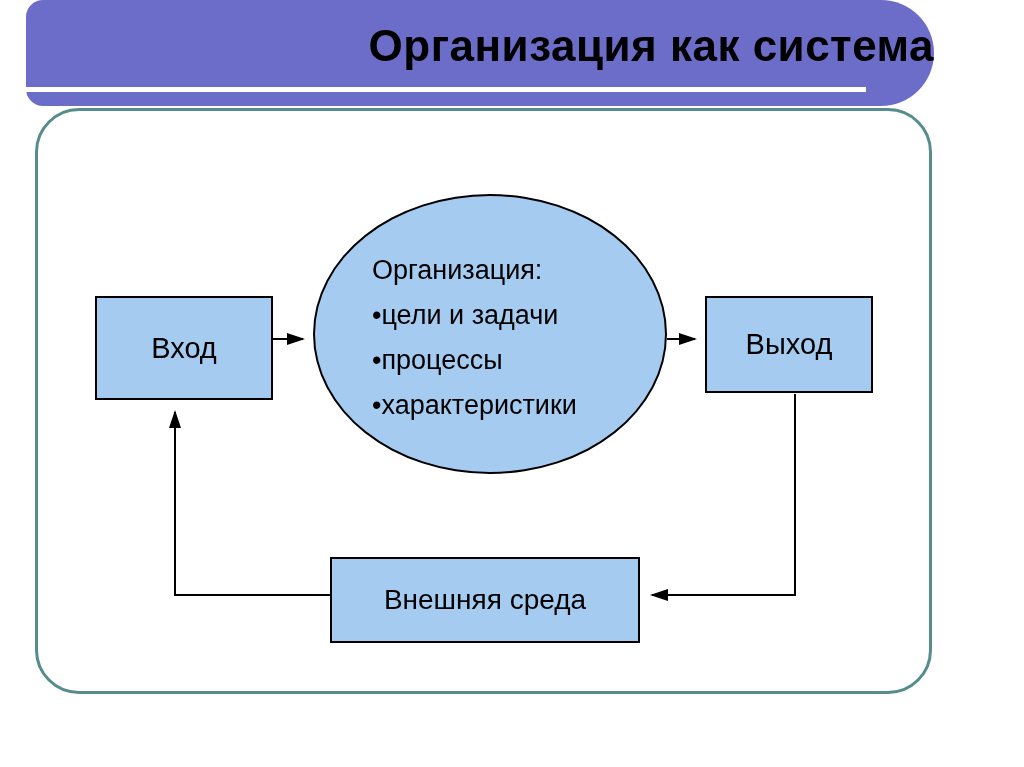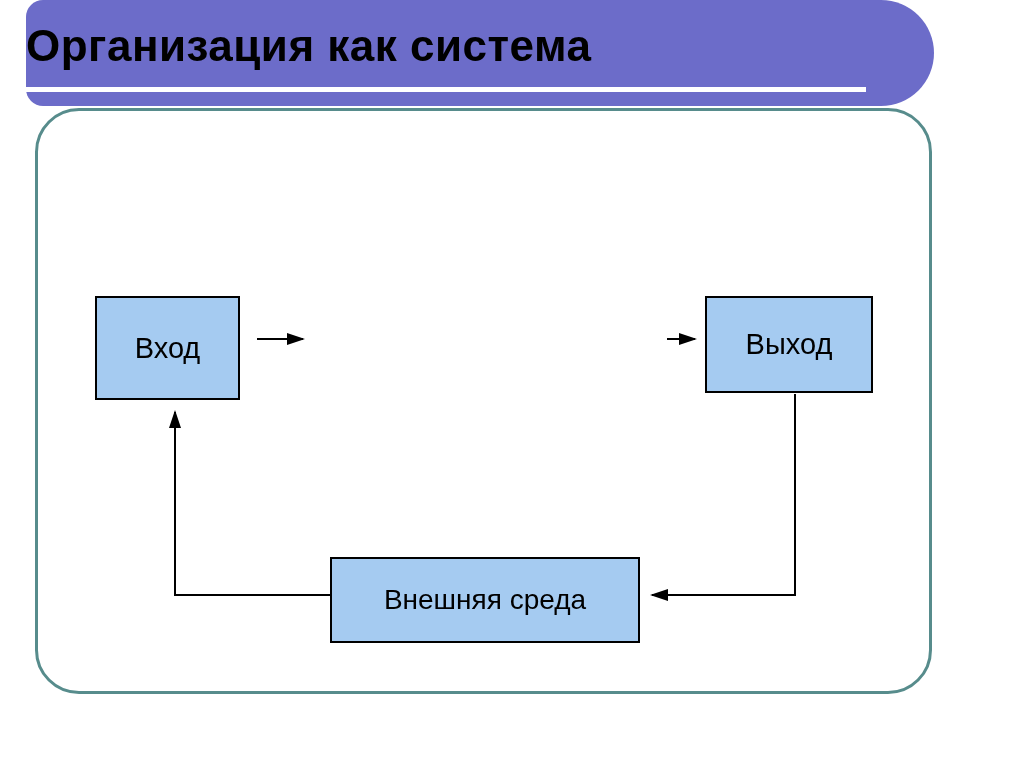--- a/index.html
+++ b/index.html
@@ -18,21 +18,21 @@
   
   .title-bar {
     position: absolute;
     left: 26px; top: 0;
     width: 908px; height: 106px;
     background: #6C6CC9;
     border-radius: 18px 56px 56px 18px;
     z-index: 3;
     display: flex;
     align-items: center;
-    justify-content: flex-start;
+    justify-content: flex-end;
   }
   .title-text {
     font-size: 44px;
     font-weight: bold;
     color: #000000;
     letter-spacing: 0.5px;
     padding-bottom: 14px;
   }
   .title-underline {
     position: absolute;
@@ -60,21 +60,21 @@
     border: 2px solid #000000;
     z-index: 2;
     color: #000000;
   }
   .box {
     display: flex;
     align-items: center;
     justify-content: center;
     font-size: 29px;
   }
-  .input-box  { left: 95px;  top: 296px; width: 145px; height: 104px; }
+  .input-box  { left: 95px;  top: 296px; width: 178px; height: 104px; }
   .output-box { left: 705px; top: 296px; width: 168px; height: 97px; }
   .env-box    { left: 330px; top: 557px; width: 310px; height: 86px; font-size: 28px; align-items: center; }
 
   .ellipse {
     left: 313px; top: 194px;
     width: 354px; height: 280px;
     border-radius: 50%;
   }
   .ellipse-text {
     position: absolute;
@@ -118,20 +118,28 @@
 
     <polyline points="795,394 795,595 652,595" fill="none" stroke="#000000" stroke-width="2" marker-end="url(#ah)"></polyline>
 
     <polyline points="330,595 175,595 175,412" fill="none" stroke="#000000" stroke-width="2" marker-end="url(#ah)"></polyline>
   </svg>
 
   <div class="shape box input-box">
     <span>Вход</span>
   </div>
 
+  <div class="shape ellipse">
+    <div class="ellipse-text">
+      <div>Организация:</div>
+      <div>•цели и задачи</div>
+      <div>•процессы</div>
+      <div>•характеристики</div>
+    </div>
+  </div>
 
   <div class="shape box output-box">
     <span>Выход</span>
   </div>
 
   <div class="shape box env-box">
     <span>Внешняя среда</span>
   </div>
 
 </div>

